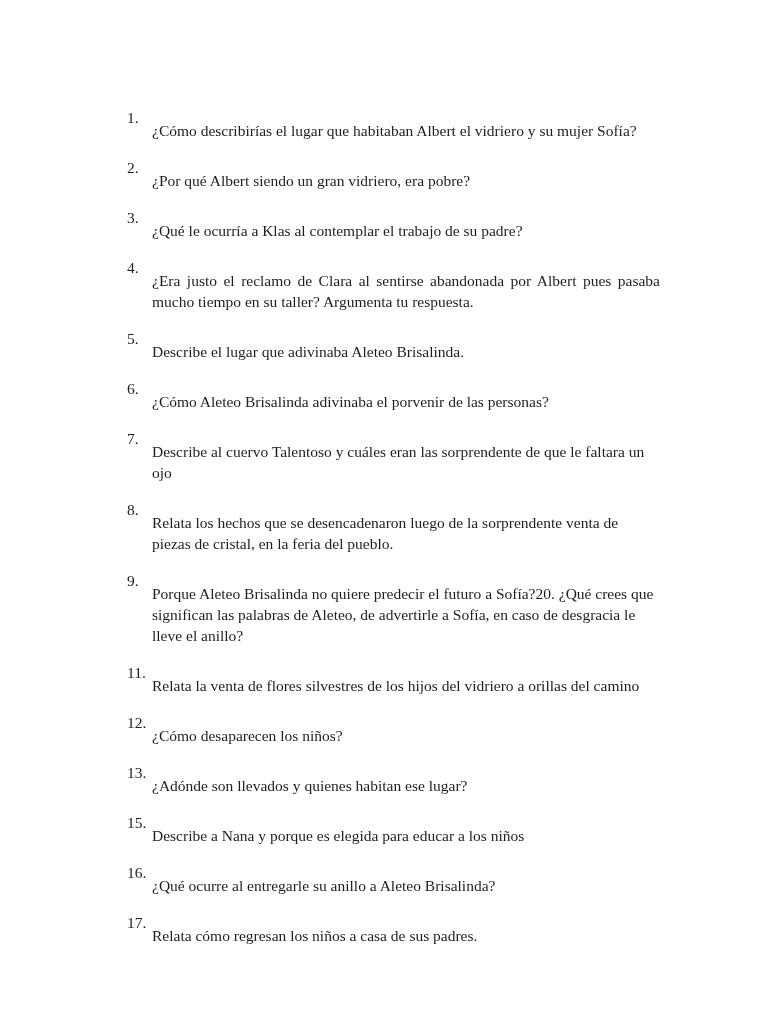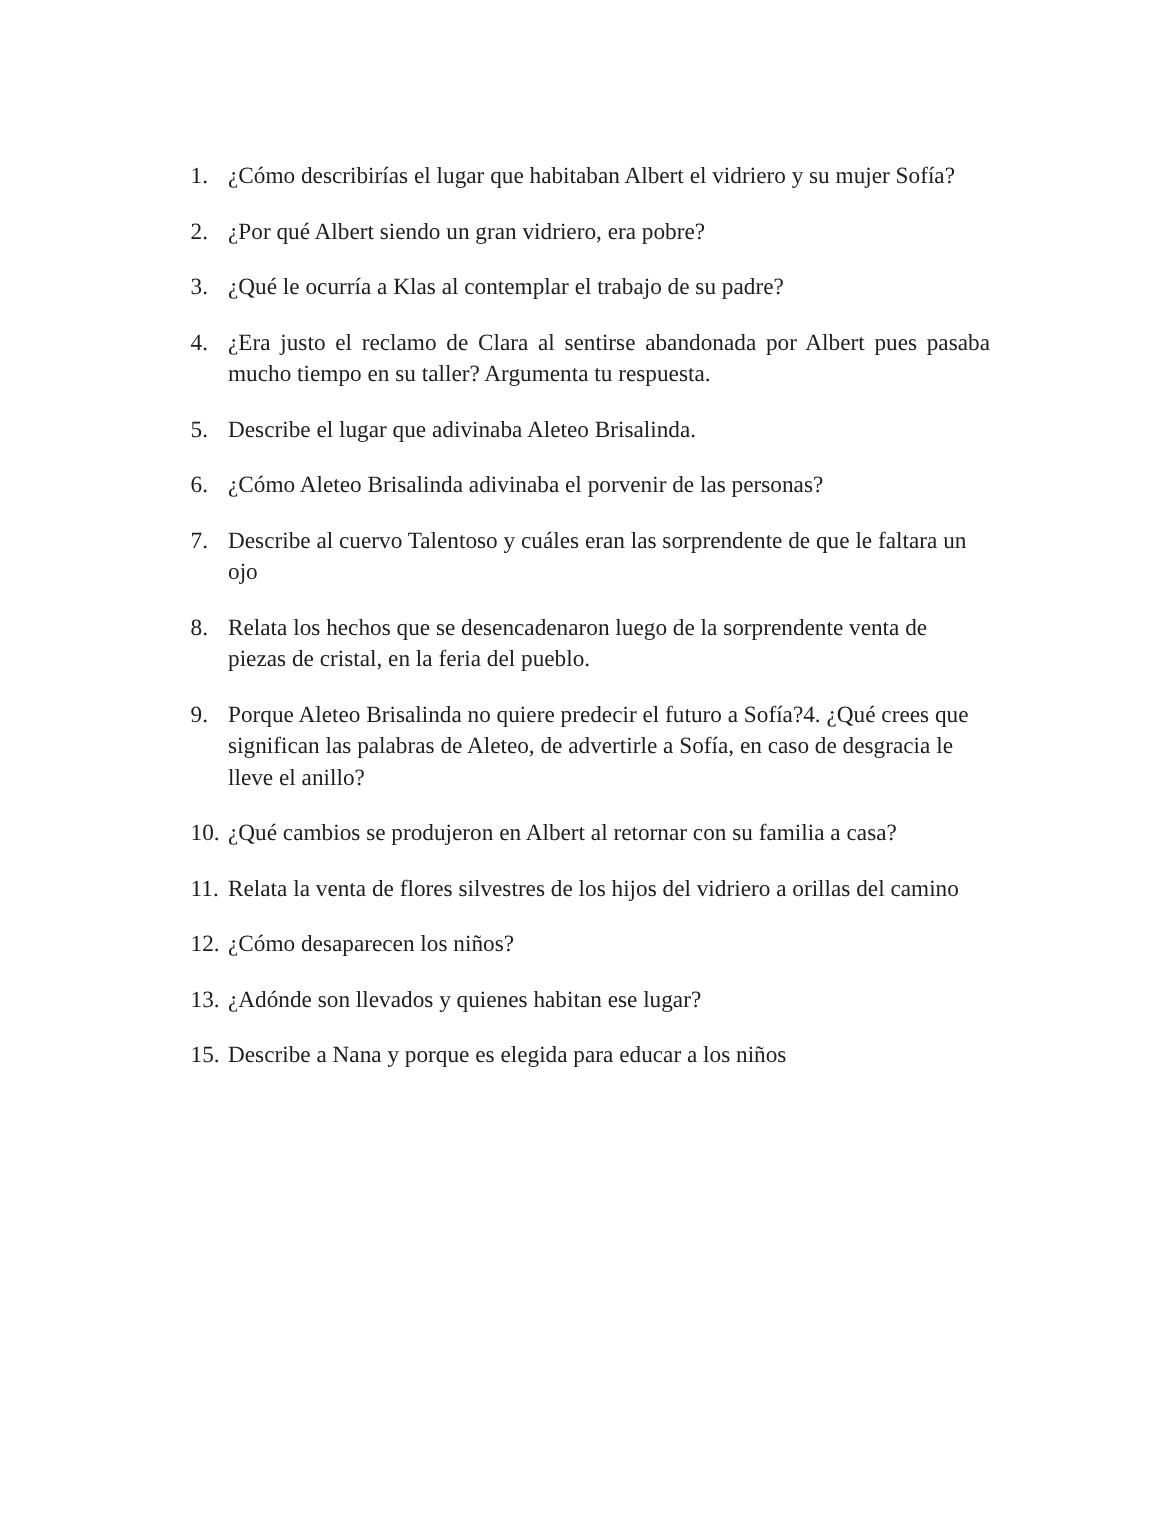--- a/index.html
+++ b/index.html
@@ -28,20 +28,21 @@
     font-size: 15.5px;
     line-height: 21px;
     margin-bottom: 16px;
   }
   .question .num {
     flex: 0 0 25px;
     white-space: nowrap;
   }
   .question .txt {
     flex: 1 1 auto;
+    margin-top: 13px;
   }
   .question.justified .txt {
     text-align: justify;
   }
 </style>
 </head>
 <body>
 
 <div class="page">
   <div class="content">
@@ -81,27 +82,23 @@
       <span class="txt">Describe al cuervo Talentoso y cuáles eran las sorprendente de que le faltara un ojo</span>
     </div>
 
     <div class="question">
       <span class="num">8.</span>
       <span class="txt">Relata los hechos que se desencadenaron luego de la sorprendente venta de piezas de cristal, en la feria del pueblo.</span>
     </div>
 
     <div class="question">
       <span class="num">9.</span>
-      <span class="txt">Porque Aleteo Brisalinda no quiere predecir el futuro a Sofía?4. ¿Qué crees que significan las palabras de Aleteo, de advertirle a Sofía, en caso de desgracia le lleve el anillo?</span>
+      <span class="txt">Porque Aleteo Brisalinda no quiere predecir el futuro a Sofía?20. ¿Qué crees que significan las palabras de Aleteo, de advertirle a Sofía, en caso de desgracia le lleve el anillo?</span>
     </div>
 
-    <div class="question">
-      <span class="num">10.</span>
-      <span class="txt">¿Qué cambios se produjeron en Albert al retornar con su familia a casa?</span>
-    </div>
 
     <div class="question">
       <span class="num">11.</span>
       <span class="txt">Relata la venta de flores silvestres de los hijos del vidriero a orillas del camino</span>
     </div>
 
     <div class="question">
       <span class="num">12.</span>
       <span class="txt">¿Cómo desaparecen los niños?</span>
     </div>
@@ -110,16 +107,24 @@
       <span class="num">13.</span>
       <span class="txt">¿Adónde son llevados y quienes habitan ese lugar?</span>
     </div>
 
 
     <div class="question">
       <span class="num">15.</span>
       <span class="txt">Describe a Nana y porque es elegida para educar a los niños</span>
     </div>
 
+    <div class="question">
+      <span class="num">16.</span>
+      <span class="txt">¿Qué ocurre al entregarle su anillo a Aleteo Brisalinda?</span>
+    </div>
 
+    <div class="question">
+      <span class="num">17.</span>
+      <span class="txt">Relata cómo regresan los niños a casa de sus padres.</span>
+    </div>
 
   </div>
 </div>
 
 </body></html>

